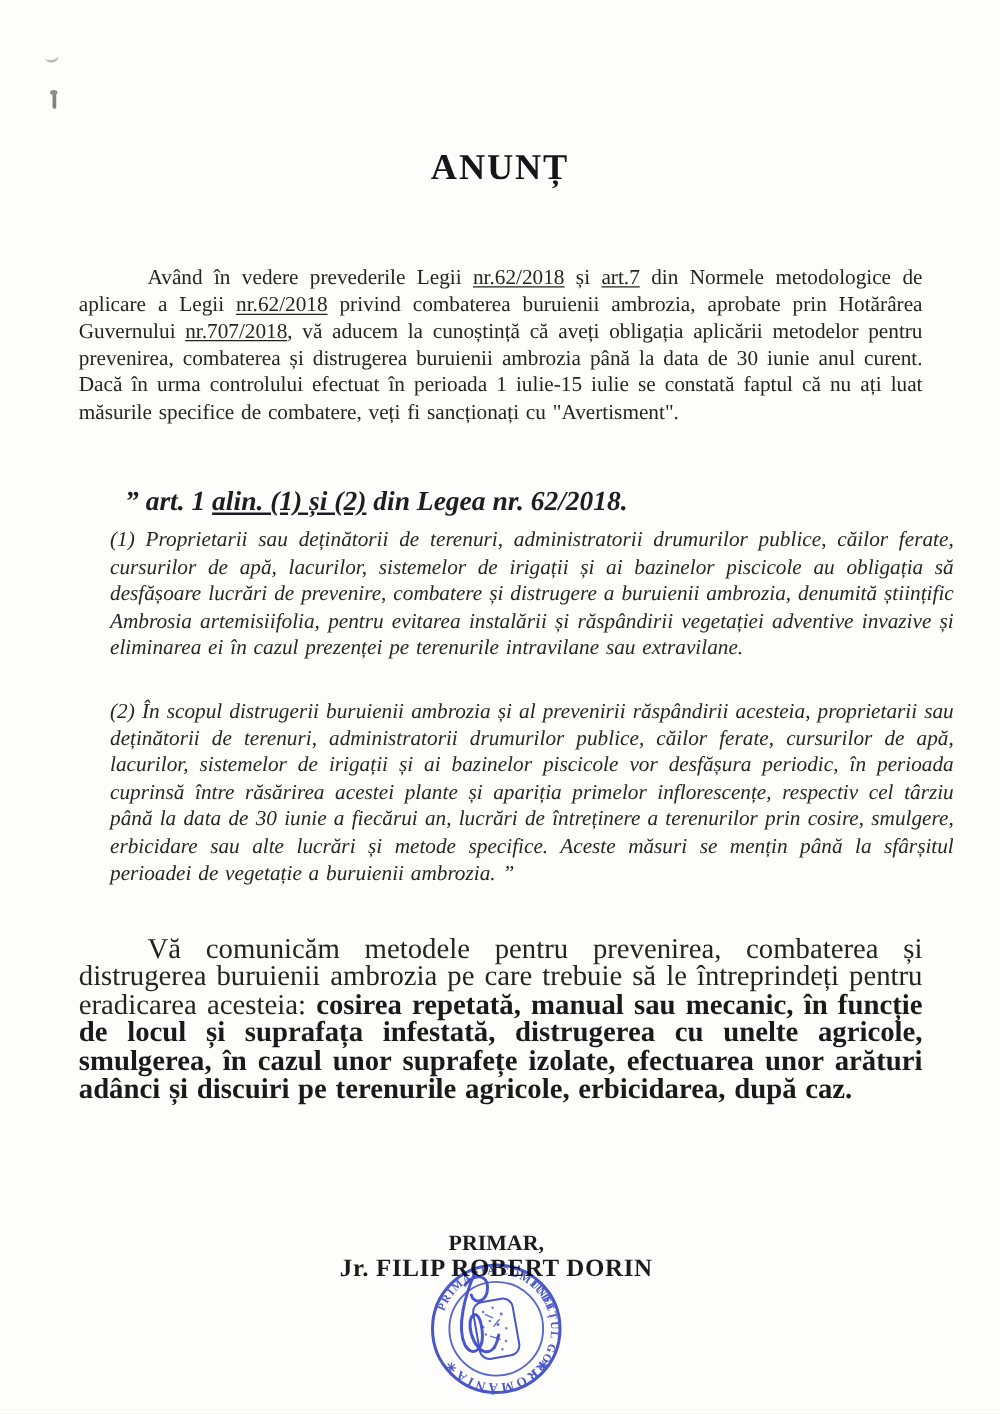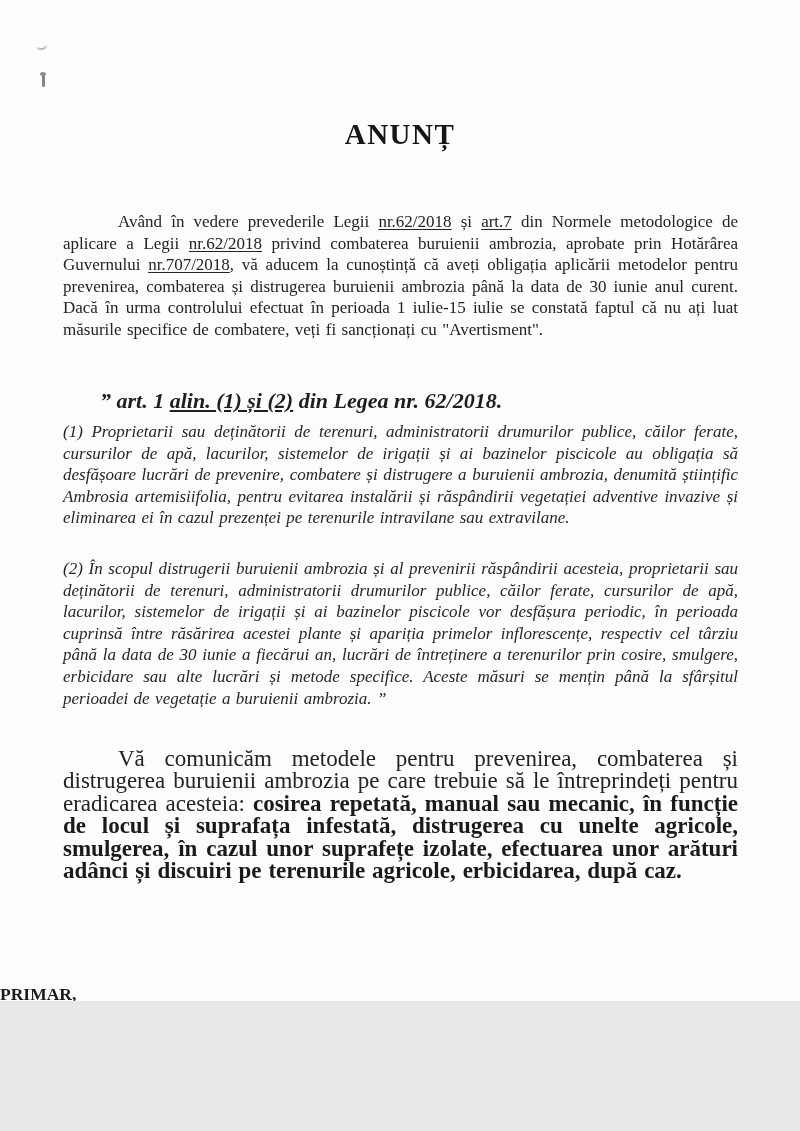--- a/index.html
+++ b/index.html
@@ -1,18 +1,18 @@
 <!DOCTYPE html>
 <html lang="ro"><head>
 <meta charset="utf-8">
 <style>
   html,body{margin:0;padding:0;background:#e8e8e8;}
   .page{
     position:relative;
-    width:800px;height:1001px;
+    width:800px;height:1131px;
     margin:0 auto;
     background:#fdfdfc;
     font-family:"Liberation Serif","DejaVu Serif",serif;
     color:#222;
     overflow:hidden;
   }
   .abs{position:absolute;}
 
   
   .mark1{
@@ -37,28 +37,28 @@
   .block{left:63px;width:675px;}
   .body-text{font-size:17px;line-height:21.6px;text-align:justify;word-spacing:1.2px;color:#232323;}
   .p-intro{top:194px;text-indent:55px;}
   .u{text-decoration:underline;text-underline-offset:2px;}
 
   .p-law{
     top:366px;left:100px;width:600px;
     font-size:22px;font-weight:bold;font-style:italic;color:#1e1e22;
   }
 
-  .quote{font-style:italic;color:#262628;}
+  .quote{font-style:italic;color:#262628;margin-left:25px;}
   .p-q1{top:404px;}
   .p-q2{top:541px;font-family:Liberation Serif, serif;}
 
   .p-methods{top:725px;font-size:23px;line-height:22.4px;text-indent:55px;}
   .p-methods .b{font-weight:bold;color:#1a1a1c;}
 
-  .sig-role{left:0;right:6px;top:984px;font-size:17.5px;font-weight:bold;color:#1c1c20;}
+  .sig-role{left:0;right:6px;top:984px;text-align:center;font-size:17.5px;font-weight:bold;color:#1c1c20;}
   .sig-name{left:0;right:6px;top:1004px;text-align:center;font-size:20px;font-weight:bold;color:#1c1c20;letter-spacing:.5px;}
 
   .stamp{
     left:327px;top:968px;width:140px;height:163px;
     mix-blend-mode:multiply;filter:blur(.3px);opacity:.92;
   }
   .stamp .ring-outer{fill:none;stroke:#3a49c5;stroke-width:2.4;}
   .stamp .ring-inner{fill:none;stroke:#3a49c5;stroke-width:1.5;opacity:.9;}
   .stamp text{fill:#3a49c5;font-family:"Liberation Serif",serif;font-weight:bold;font-size:9px;letter-spacing:1px;text-anchor:middle;}
   .stamp text.bottom{font-size:10.5px;letter-spacing:2px;}

